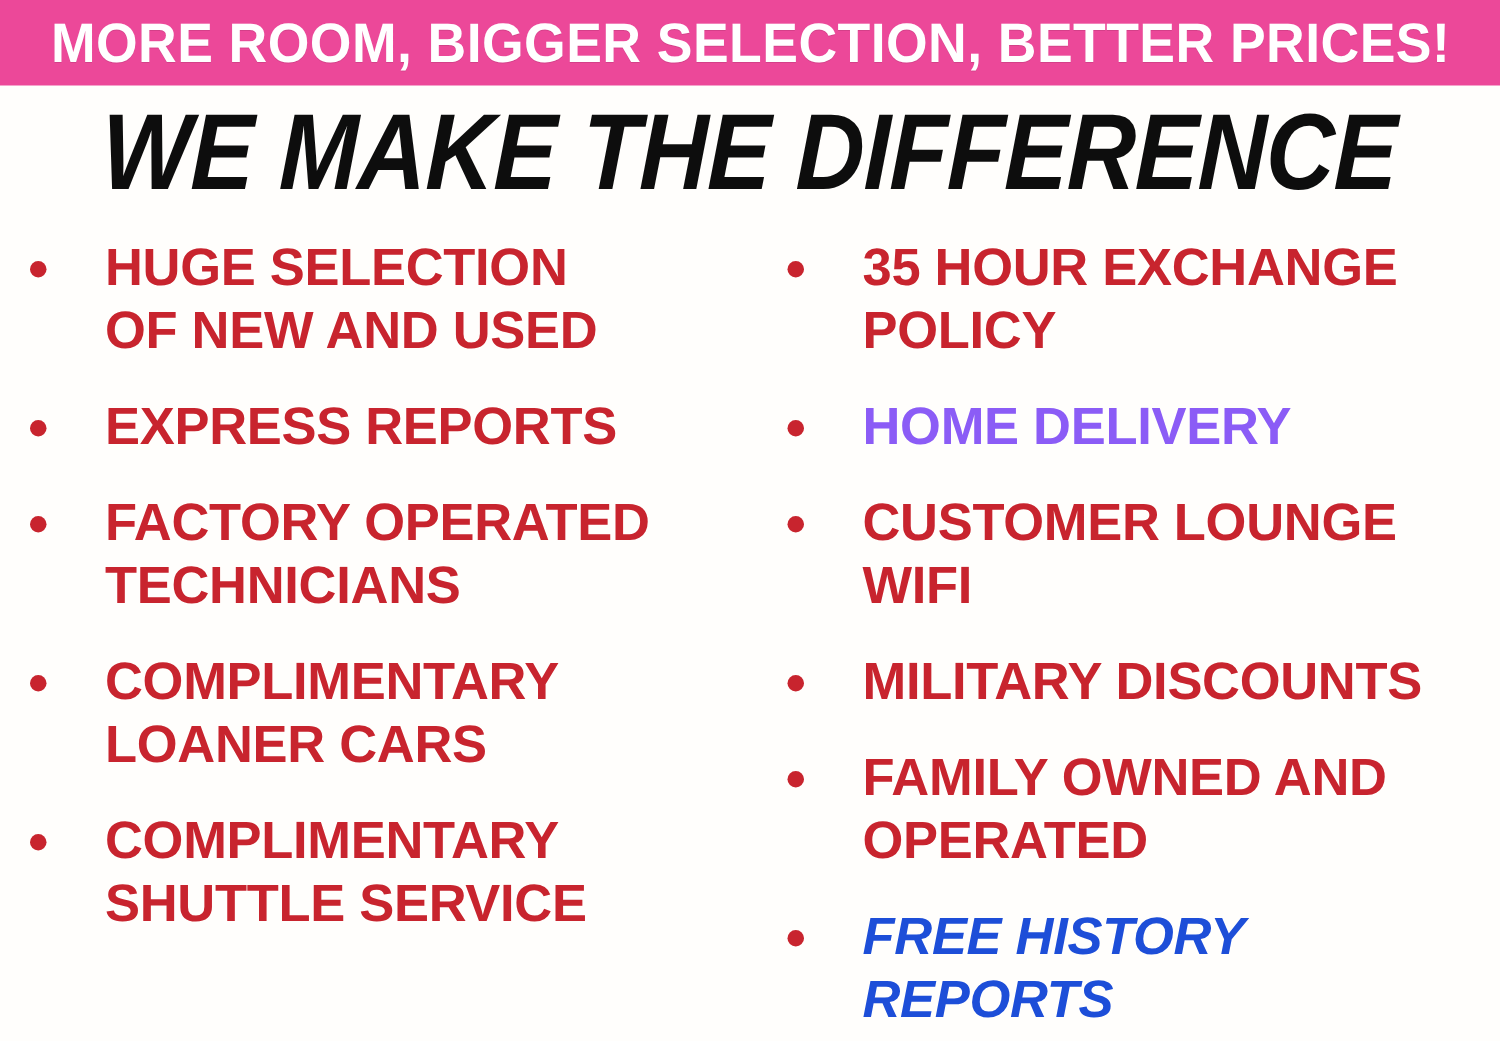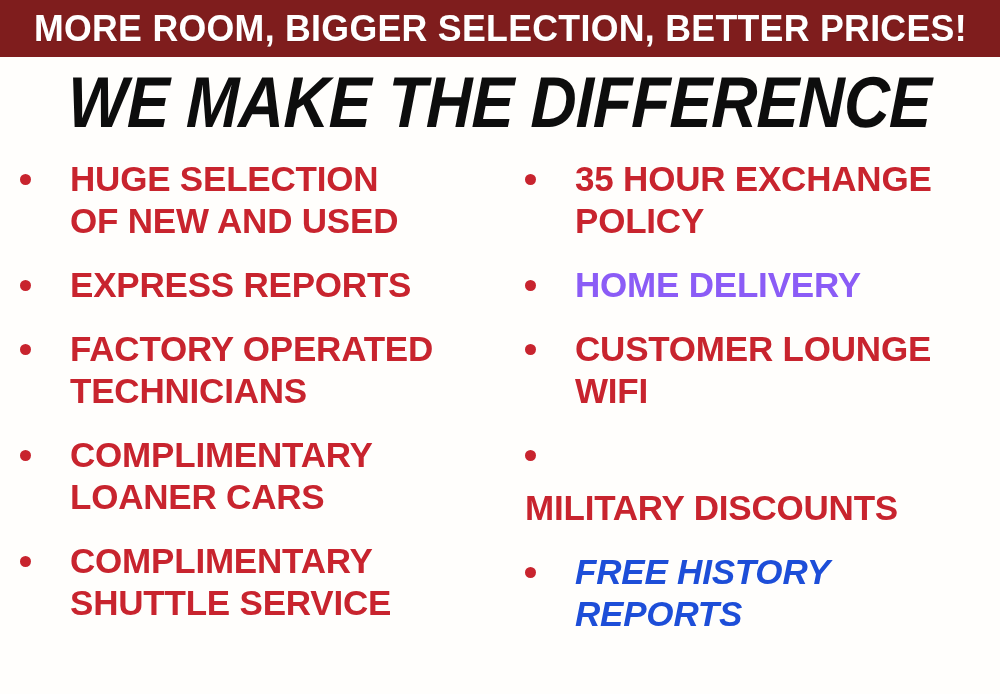--- a/index.html
+++ b/index.html
@@ -125,21 +125,21 @@
     flex: 1 1 auto;
     white-space: pre-line;
     transform-origin: left center;
   }
 </style>
 </head>
 <body>
 
 <div id="poster" style="background: rgb(255, 254, 252);">
 
-  <div class="banner" style="background: #7f1d1d;">
+  <div class="banner" style="background: #ec4899;">
     <div class="banner-text" style="color: rgb(255, 255, 255);">MORE ROOM, BIGGER SELECTION, BETTER PRICES!</div>
   </div>
 
   <div class="headline-wrap">
     <div class="headline" style="color: rgb(13, 13, 13);">WE MAKE THE DIFFERENCE</div>
   </div>
 
   <div class="columns">
 
     <div class="col col-left">
@@ -187,25 +187,30 @@
         <span class="bullet-dot" style="background: rgb(200, 36, 46);"></span>
         <span class="bullet-text">HOME DELIVERY</span>
       </div>
 
       <div class="bullet-item" style="color: rgb(200, 36, 46);">
         <span class="bullet-dot" style="background: rgb(200, 36, 46);"></span>
         <span class="bullet-text">CUSTOMER LOUNGE
 WIFI</span>
       </div>
 
-      <div class="bullet-item" style="color: rgb(200, 36, 46); flex-direction: column;">
+      <div class="bullet-item" style="color: rgb(200, 36, 46);">
         <span class="bullet-dot" style="background: rgb(200, 36, 46);"></span>
         <span class="bullet-text">MILITARY DISCOUNTS</span>
       </div>
 
+      <div class="bullet-item" style="color: rgb(200, 36, 46);">
+        <span class="bullet-dot" style="background: rgb(200, 36, 46);"></span>
+        <span class="bullet-text">FAMILY OWNED AND
+OPERATED</span>
+      </div>
 
       <div class="bullet-item" style="color: #1d4ed8; font-style: italic;">
         <span class="bullet-dot" style="background: rgb(200, 36, 46);"></span>
         <span class="bullet-text">FREE HISTORY
 REPORTS</span>
       </div>
 
     </div>
 
   </div>

